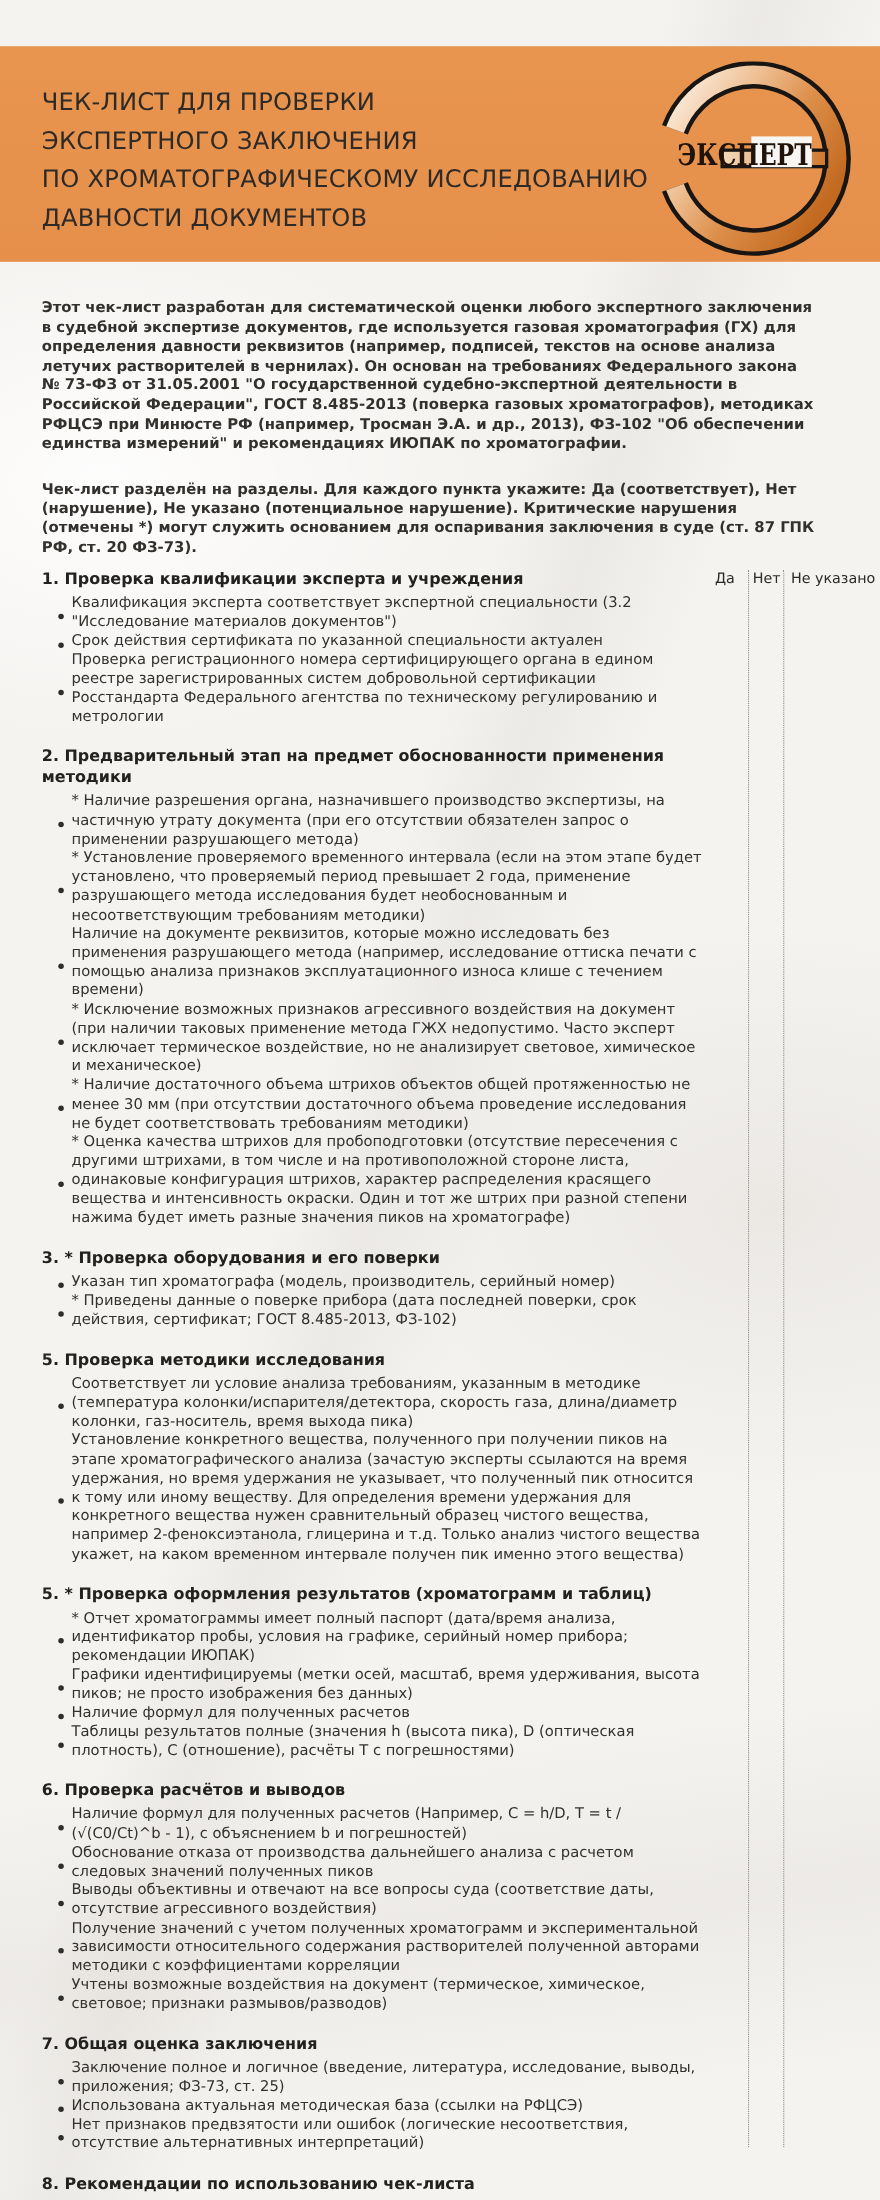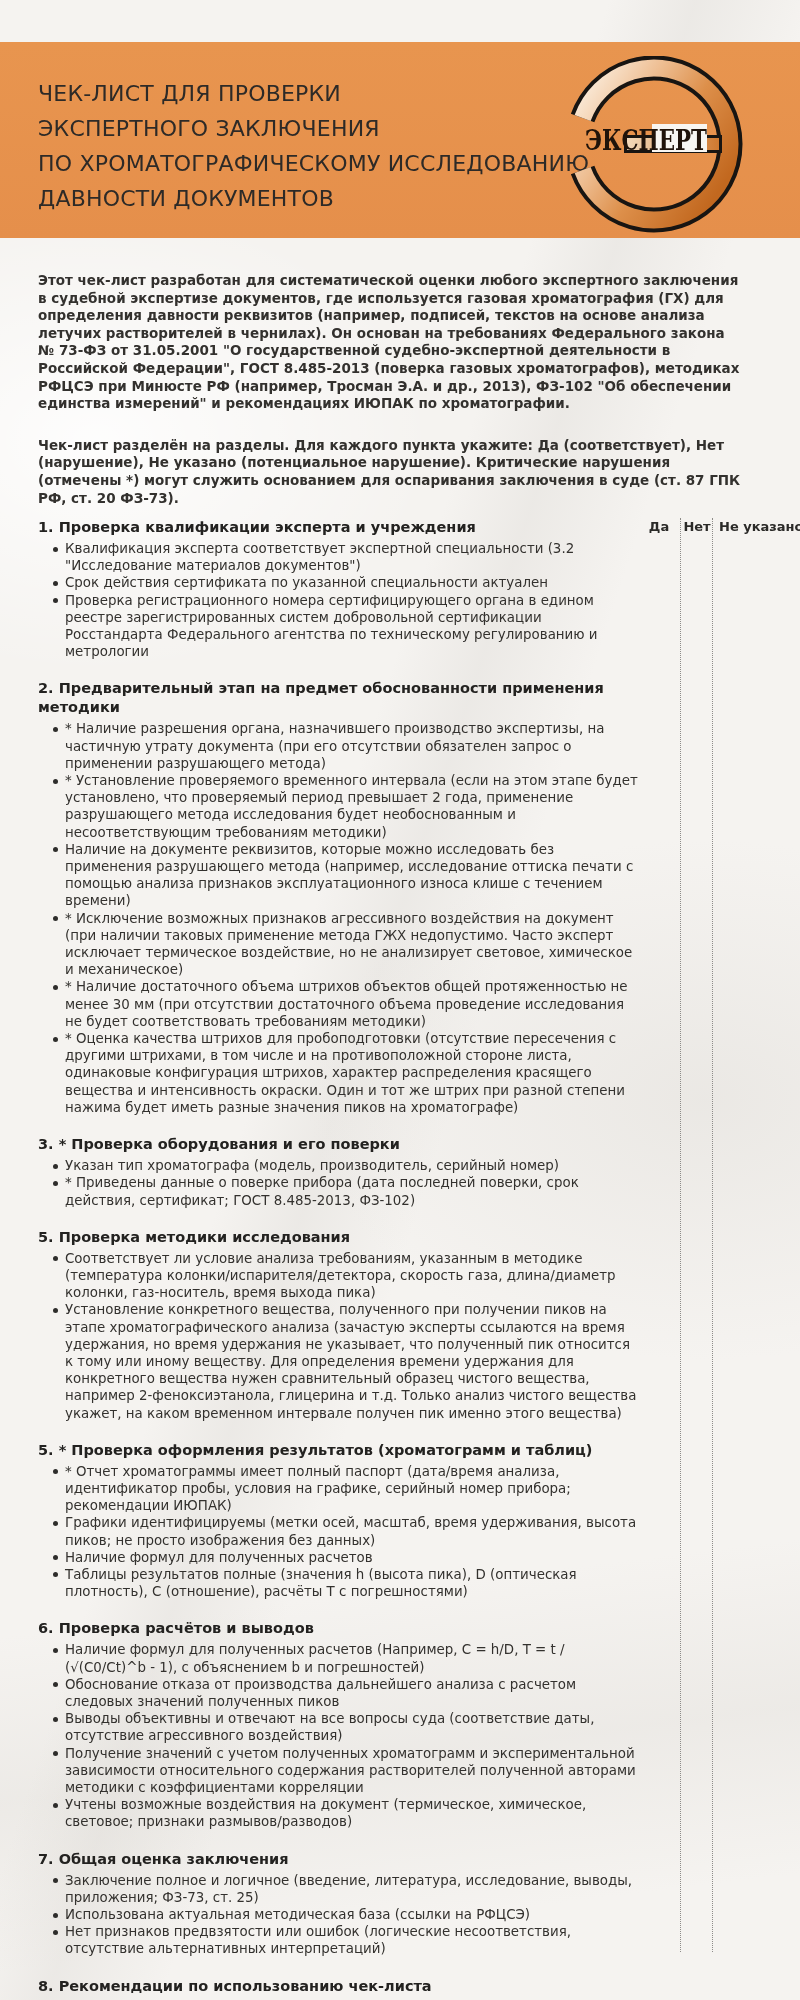--- a/index.html
+++ b/index.html
@@ -21,21 +21,21 @@
   .band {
     position: absolute; left: 0; top: 42px; width: 800px; height: 196px;
     background: linear-gradient(180deg, #e8954f 0%, #e58f4b 100%);
   }
   .page-title {
     position: absolute; left: 38px; top: 34px;
     font-size: 22px; line-height: 35px; font-weight: 400;
     color: #2d2a27; letter-spacing: 0.2px;
     white-space: pre-line;
   }
-  .logo { position: absolute; left: 566px; top: 14px; width: 180px; height: 182px; }
+  .logo { position: absolute; left: 597px; top: 14px; width: 180px; height: 182px; }
   .logo svg { display: block; }
   .logo-word {
     font-family: "DejaVu Serif", "Liberation Serif", serif;
     font-weight: bold; font-size: 27px; fill: #20130a;
   }
   
   .intro { position: absolute; left: 38px; top: 272px; width: 704px; }
   .intro p {
     margin: 0 0 24px 0;
     font-size: 13.5px; line-height: 17.6px; color: #33312e; font-weight: bold;
@@ -43,33 +43,33 @@
   
   .checklist { position: absolute; left: 38px; top: 518px; width: 750px; }
   .grid-line {
     position: absolute; top: 0; height: 1434px; width: 0;
     border-left: 1px dotted #8d8b88;
   }
   .line-1 { left: 642px; }
   .line-2 { left: 674px; }
   .col-head {
     position: absolute; top: 0;
-    font-size: 13px; font-weight: bold; color: #2b2a28;
+    font-size: 13px; font-weight: normal; color: #2b2a28;
     line-height: 18px; white-space: nowrap;
   }
   .col-yes { left: 604px; width: 34px; text-align: center; }
   .col-no  { left: 644px; width: 30px; text-align: center; }
   .col-na  { left: 681px; }
   .sections { width: 604px; }
   .section { margin-bottom: 19px; }
   .section-title {
     font-size: 14.5px; font-weight: bold; color: #232220;
     line-height: 19px; margin-bottom: 3px;
   }
-  .item { display: flex; align-items: flex-start; }
+  .item { display: flex; align-items: center; }
   .dot {
     flex: 0 0 auto; width: 5px; height: 5px; border-radius: 50%;
     background: #2e2d2b; margin: 6.5px 7px 0 15px;
   }
   .item-text {
     flex: 1 1 auto;
     font-size: 13.4px; line-height: 17.2px; color: #33312e;
   }
 </style>
 </head>

